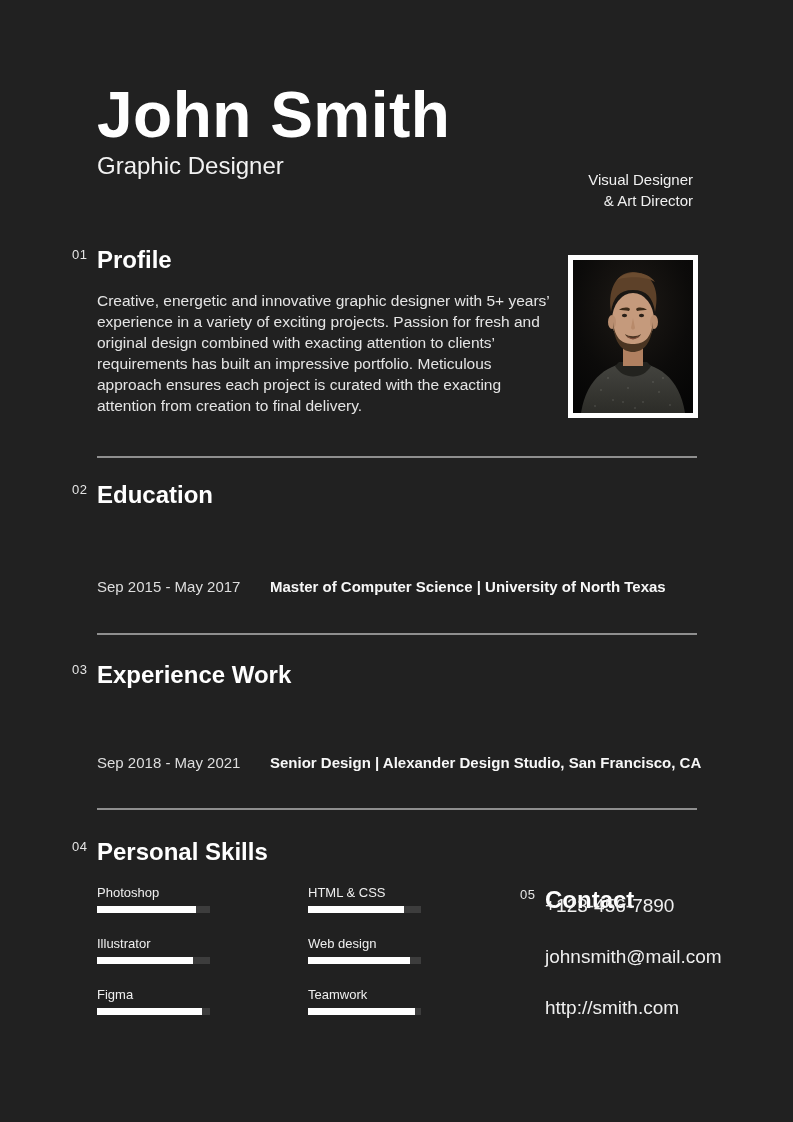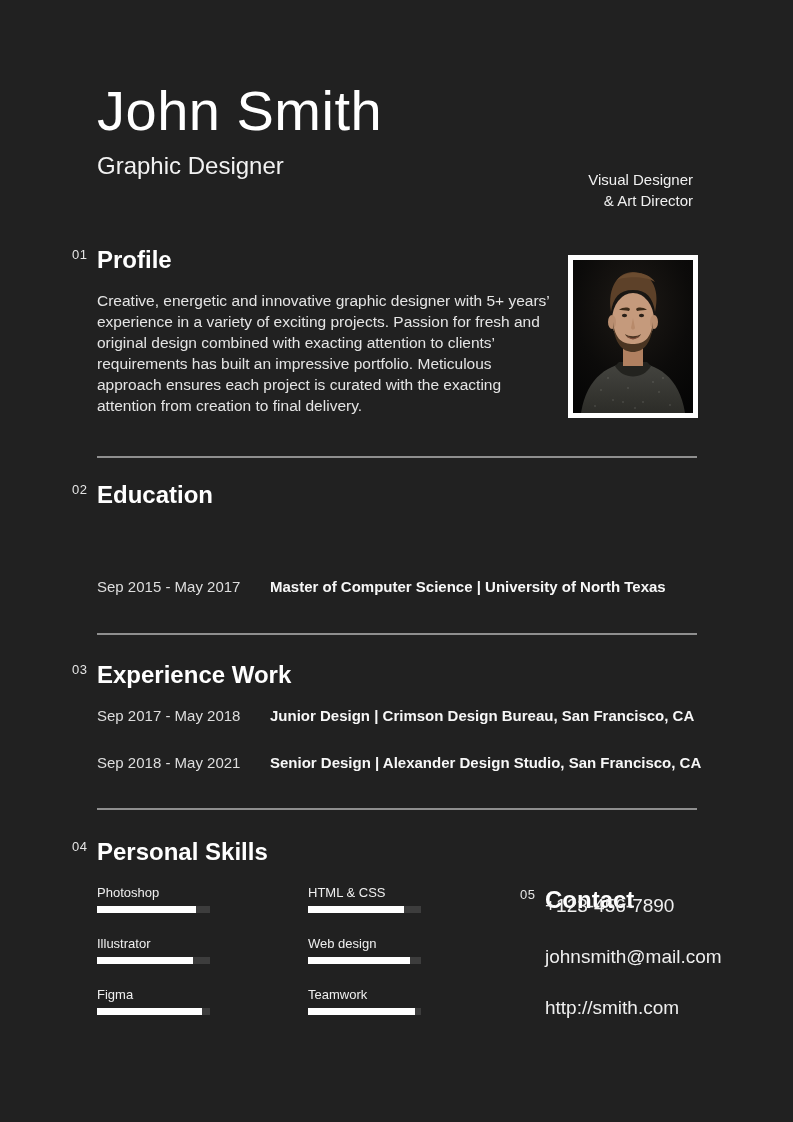--- a/index.html
+++ b/index.html
@@ -9,21 +9,21 @@
     font-family:"Liberation Sans", sans-serif;
     color:#e9e9e9;
     position:relative;
     overflow:hidden;
   }
   .page { position:absolute; inset:0; }
 
   
   .name {
     position:absolute; left:97px; top:80px;
-    font-size:56px; font-weight:normal; color:#ffffff;
+    font-size:64px; font-weight:bold; color:#ffffff;
     letter-spacing:0.5px; line-height:1.1;
   }
   .role {
     position:absolute; left:97px; top:152px;
     font-size:24px; font-weight:normal; color:#f2f2f2;
   }
   .aside-role {
     position:absolute; right:100px; top:169px;
     text-align:right; font-size:15px; line-height:21px; color:#f0f0f0;
   }
@@ -183,24 +183,20 @@
     <span class="t-dates">Sep 2015 - May 2017</span>
     <span class="t-detail">Master of Computer Science | University of North Texas</span>
   </div>
 
   <hr class="divider divider-2">
 
   <div class="sec-heading exp-heading">
     <span class="sec-num">03</span>
     <span>Experience Work</span>
   </div>
-  <div class="timeline-row exp-row-0">
-    <span class="t-dates">Sep 2017 - May 2018</span>
-    <span class="t-detail">Junior Design | Crimson Design Bureau, San Francisco, CA</span>
-  </div>
   <div class="timeline-row exp-row-1">
     <span class="t-dates">Sep 2018 - May 2021</span>
     <span class="t-detail">Senior Design | Alexander Design Studio, San Francisco, CA</span>
   </div>
 
   <hr class="divider divider-3">
 
   <div class="sec-heading skills-heading">
     <span class="sec-num">04</span>
     <span>Personal Skills</span>

